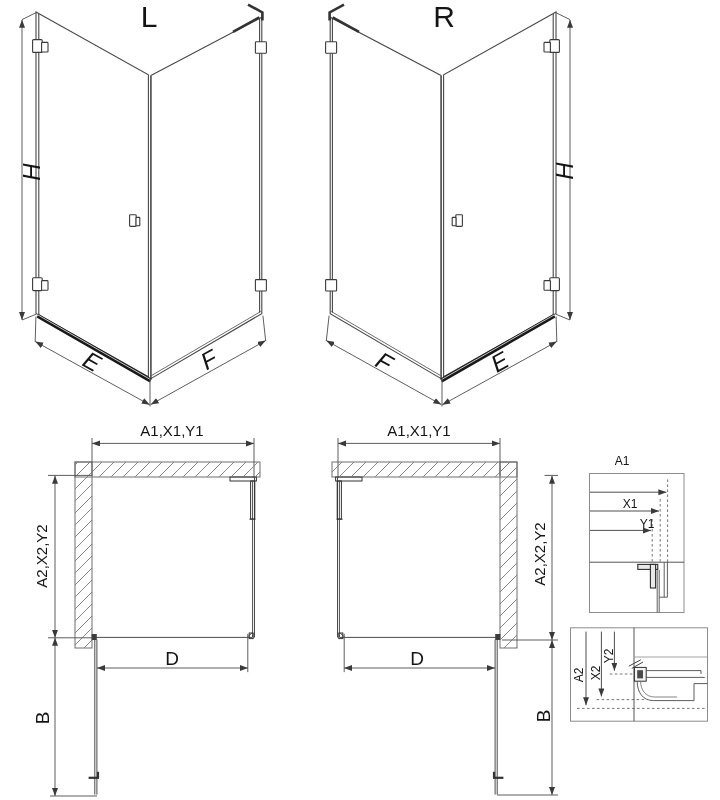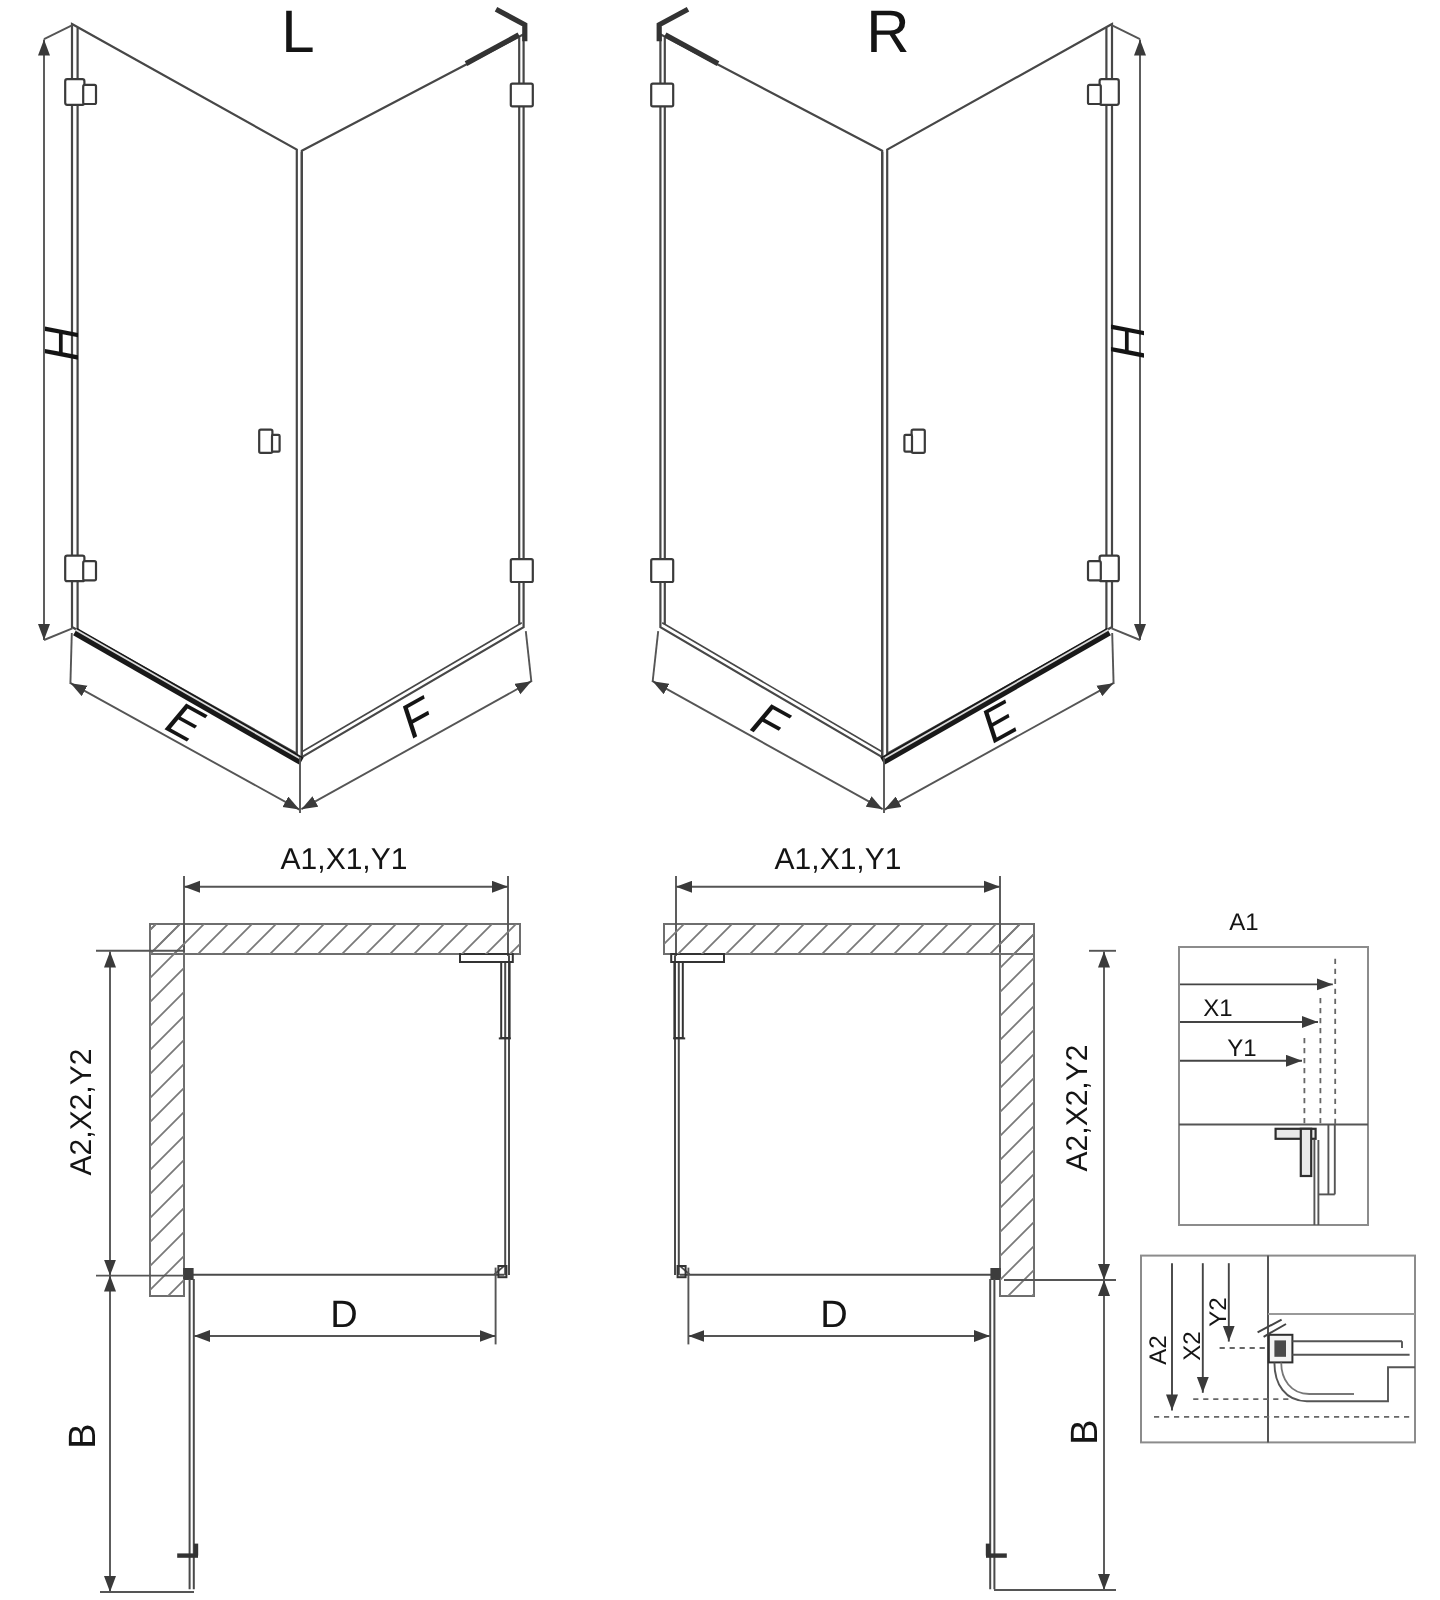--- a/index.html
+++ b/index.html
@@ -206,20 +206,20 @@
 <div class="lbl dim15 rot90" style="left:41px;top:556px">A2,X2,Y2</div>
 <div class="lbl dim15 rot90" style="left:539px;top:554px">A2,X2,Y2</div>
 
 <div class="lbl dim19" style="left:172px;top:658px">D</div>
 <div class="lbl dim19" style="left:417px;top:658px">D</div>
 
 <div class="lbl dim19 rot90" style="left:42px;top:718px">B</div>
 <div class="lbl dim19 rot90" style="left:543px;top:716px">B</div>
 
 <div class="lbl dim12" style="left:622px;top:461px">A1</div>
-<div class="lbl dim12" style="left:609px;top:504px">X1</div>
-<div class="lbl dim12" style="left:621px;top:524px">Y1</div>
+<div class="lbl dim12" style="left:630px;top:504px">X1</div>
+<div class="lbl dim12" style="left:647px;top:524px">Y1</div>
 
 <div class="lbl dim12 rot90" style="left:579px;top:675px">A2</div>
 <div class="lbl dim12 rot90" style="left:596px;top:673px">X2</div>
 <div class="lbl dim12 rot90" style="left:609px;top:656px">Y2</div>
 
 </div>
 
 </body></html>

